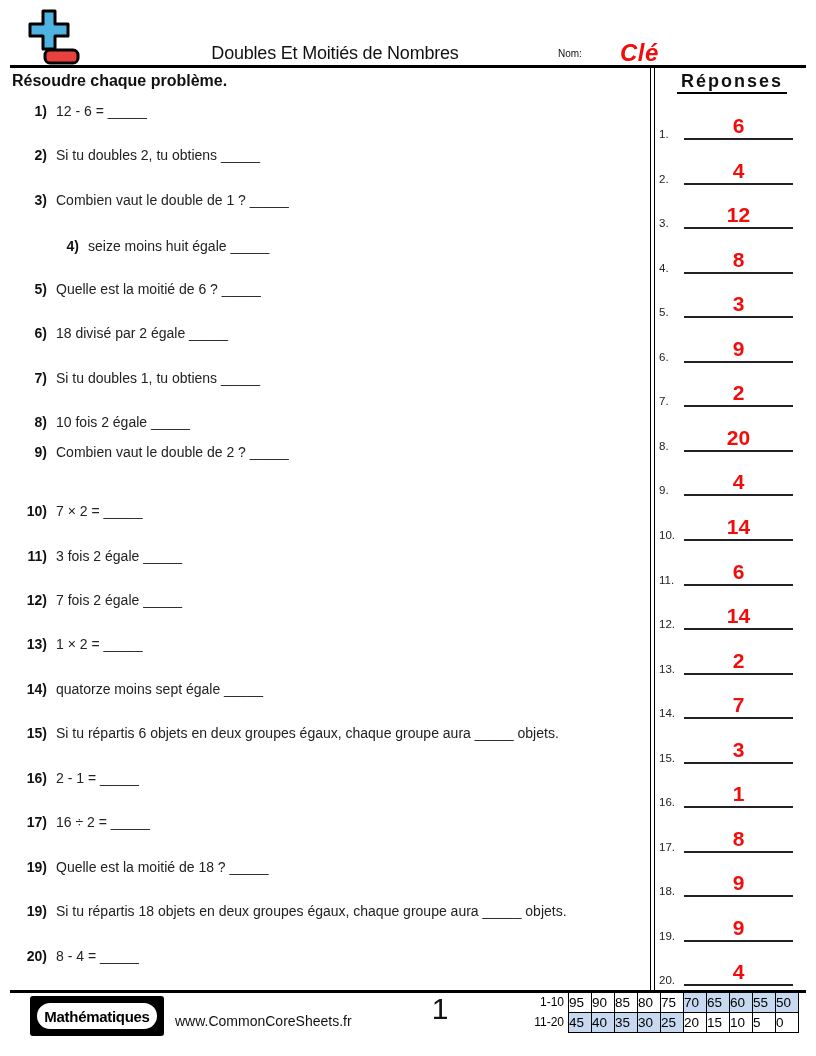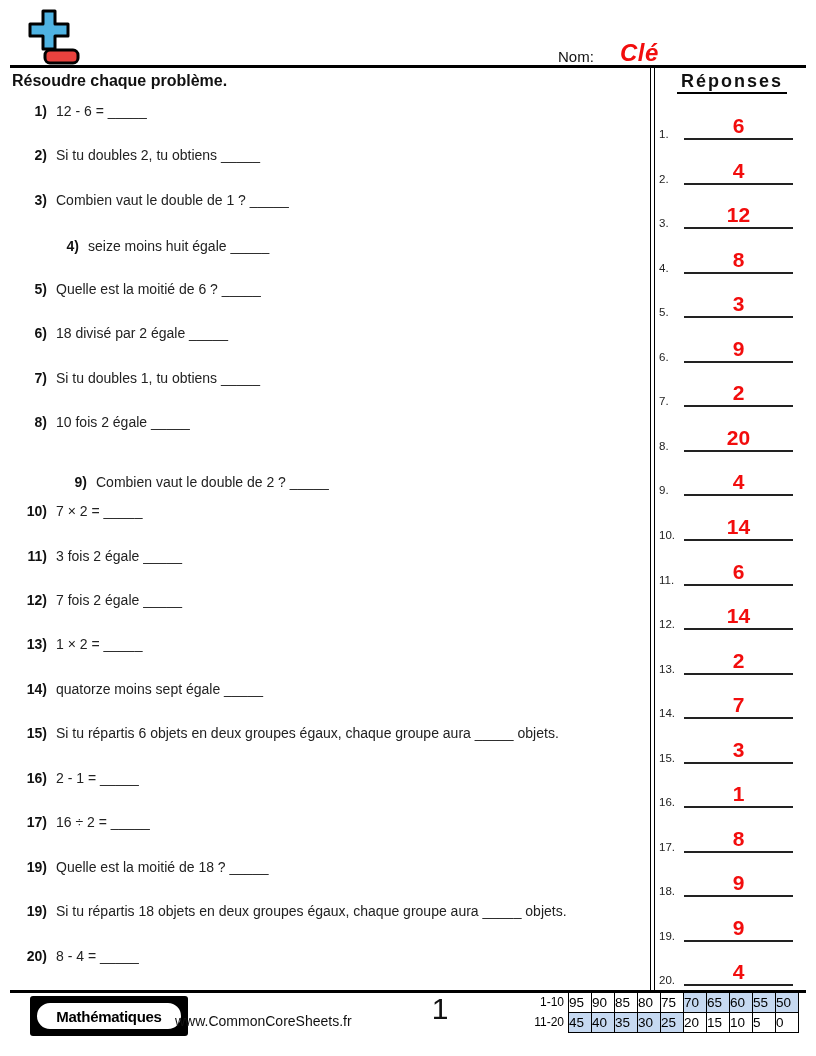--- a/index.html
+++ b/index.html
@@ -7,21 +7,21 @@
     position:relative; width:816px; height:1056px; margin:0 auto;
     background:#fff; overflow:hidden;
     font-family:"Liberation Sans", sans-serif; color:#1a1a1a;
   }
   
   .logo{position:absolute; left:18px; top:5px; width:64px; height:64px;}
   .page-title{
     position:absolute; left:150px; top:43px; width:370px; text-align:center;
     font-size:18px; letter-spacing:-0.2px; color:#111; white-space:nowrap;
   }
-  .nom-label{position:absolute; left:558px; top:48px; font-size:15px; color:#111;}
+  .nom-label{position:absolute; left:558px; top:48px; font-size:10px; color:#111;}
   .nom-value{
     position:absolute; left:620px; top:39px; font-size:24px; font-weight:bold;
     color:var(--accent-red,#F20D0D); letter-spacing:0.5px;font-style:italic;
   }
   .header-line{position:absolute; left:10px; right:10px; top:65px; height:3px; background:#000;}
   .instructions{position:absolute; left:12px; top:72px; font-size:16px; font-weight:bold; color:#111;}
   
   .divider{
     position:absolute; left:650px; top:68px; bottom:63px; width:3px;
     border-left:1.7px solid #000; border-right:1.7px solid #000;
@@ -39,21 +39,21 @@
   
   .answer{position:absolute; left:656px; width:150px; height:36px;}
   .a-num{position:absolute; left:3px; bottom:0px; font-size:11.5px; color:#222;}
   .a-line{position:absolute; left:28px; right:13px; bottom:0; border-bottom:2px solid #222;}
   .a-val{
     position:absolute; left:28px; right:13px; bottom:2px; text-align:center;
     font-size:21px; font-weight:bold; color:var(--accent-red,#F20D0D);
   }
   
   .footer-line{position:absolute; left:10px; right:10px; top:990px; height:3px; background:#000;}
-  .brand-box{position:absolute; left:30px; top:996px; width:158px; height:40px; background:#000; border-radius:3px;}
+  .brand-box{position:absolute; left:30px; top:996px; width:134px; height:40px; background:#000; border-radius:3px;}
   .brand-pill{
     position:absolute; left:5px; right:5px; top:5px; bottom:5px; background:#fff;
     border:2.5px solid #000; border-radius:16px;
     display:flex; align-items:center; justify-content:center;
     font-size:15px; font-weight:bold; letter-spacing:-0.3px; color:#000; white-space:nowrap;
   }
   .website{position:absolute; left:175px; top:1013px; font-size:14px; color:#111;}
   .page-num{position:absolute; left:400px; top:992px; width:80px; text-align:center; font-size:30px; color:#111;}
   .score-table{
     position:absolute; left:524px; top:992px; border-collapse:collapse;
@@ -69,20 +69,21 @@
 </style>
 </head>
 <body>
 
 <div class="page">
 
   <svg class="logo" viewBox="0 0 64 64">
     <path d="M25 6 h12 v13 h13 v12 h-13 v13 h-12 v-13 h-13 v-12 h13 z" fill="var(--logo-blue,#4FB3E2)" stroke="#000" stroke-width="3" stroke-linejoin="round"></path>
     <rect x="27" y="45" width="33" height="13" rx="5" fill="var(--logo-red,#E9423E)" stroke="#000" stroke-width="3"></rect>
   </svg>
+  <div class="page-title">Doubles Et Moitiés de Nombres</div>
   <div class="nom-label">Nom:</div>
   <div class="nom-value">Clé</div>
   <div class="header-line"></div>
   <div class="instructions">Résoudre chaque problème.</div>
 
   <div class="divider"></div>
   <div class="reponses-title">
     <span>Réponses</span>
   </div>
 
@@ -96,21 +97,21 @@
     <div class="problem" style="top: 238px; padding-left: 32px;"><span class="p-num">4)</span><span class="p-text">seize moins huit égale _____</span></div>
 
     <div class="problem" style="top: 280.8px;"><span class="p-num">5)</span><span class="p-text">Quelle est la moitié de 6 ? _____</span></div>
 
     <div class="problem" style="top: 325.25px;"><span class="p-num">6)</span><span class="p-text">18 divisé par 2 égale _____</span></div>
 
     <div class="problem" style="top: 369.7px;"><span class="p-num">7)</span><span class="p-text">Si tu doubles 1, tu obtiens _____</span></div>
 
     <div class="problem" style="top: 414.15px;"><span class="p-num">8)</span><span class="p-text">10 fois 2 égale _____</span></div>
 
-    <div class="problem" style="top: 474px; padding-left: 40px;"><span class="p-num">9)</span><span class="p-text">Combien vaut le double de 2 ? _____</span></div>
+    <div class="problem" style="top: 444px;"><span class="p-num">9)</span><span class="p-text">Combien vaut le double de 2 ? _____</span></div>
 
     <div class="problem" style="top: 503.05px;"><span class="p-num">10)</span><span class="p-text">7 × 2 = _____</span></div>
 
     <div class="problem" style="top: 547.5px;"><span class="p-num">11)</span><span class="p-text">3 fois 2 égale _____</span></div>
 
     <div class="problem" style="top: 591.95px;"><span class="p-num">12)</span><span class="p-text">7 fois 2 égale _____</span></div>
 
     <div class="problem" style="top: 636.4px;"><span class="p-num">13)</span><span class="p-text">1 × 2 = _____</span></div>
 
     <div class="problem" style="top: 680.85px;"><span class="p-num">14)</span><span class="p-text">quatorze moins sept égale _____</span></div>

